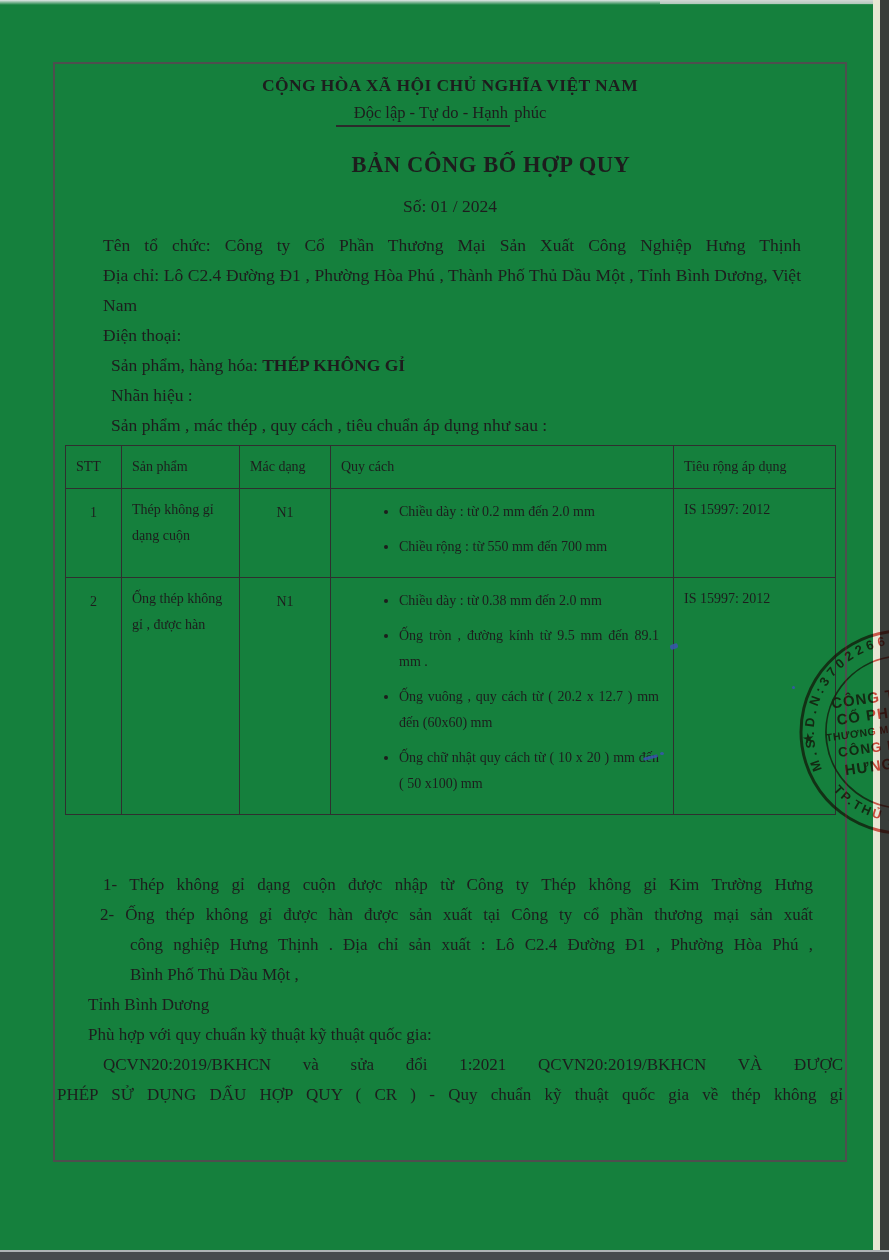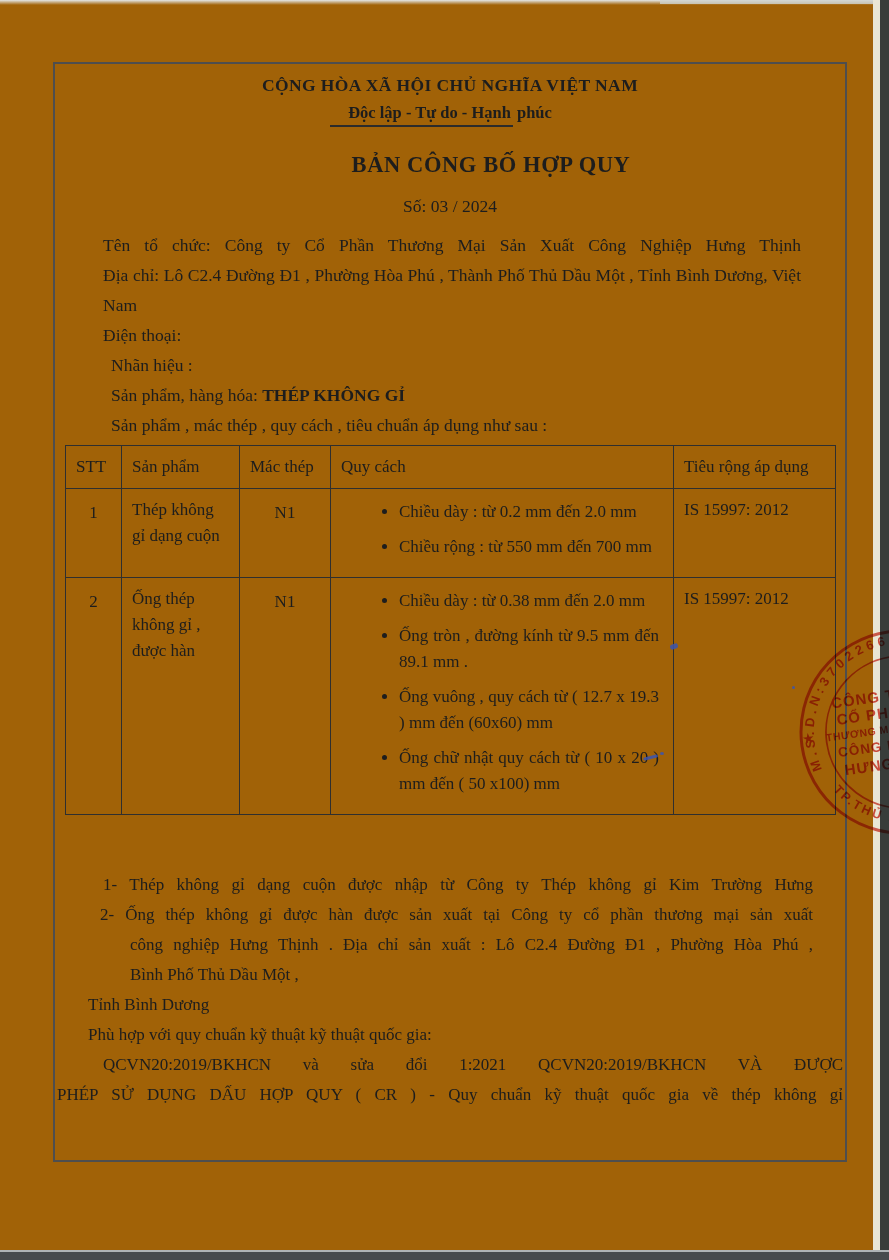--- a/index.html
+++ b/index.html
@@ -1,49 +1,49 @@
 <!DOCTYPE html>
 <html><head>
 <meta charset="utf-8">
 <style>
   html,body{margin:0;padding:0;background:#ffffff;}
   .page{
     position:relative;width:889px;height:1260px;overflow:hidden;
-    background:#a16207;
+    background:#15803d;
     font-family:"Liberation Serif","DejaVu Serif",serif;
     color:#1d1d1d;
   }
   
   .band-top{position:absolute;left:0;top:0;width:889px;height:5px;
     background:linear-gradient(to bottom,#e4e8e9,rgba(255,255,255,0));}
   .band-top-right{position:absolute;left:660px;top:0;width:229px;height:4px;background:#ced3d1;opacity:.8;}
   .band-right-beige{position:absolute;left:873px;top:0;width:8px;height:1260px;background:#eae6d4;}
   .band-right-dark{position:absolute;left:880px;top:0;width:9px;height:1260px;background:#383d3a;}
   .band-bottom-light{position:absolute;left:0;top:1250px;width:889px;height:2px;background:#aeb4b6;}
   .band-bottom-dark{position:absolute;left:0;top:1252px;width:889px;height:8px;background:#464b4e;}
   
   .doc-border{
     position:absolute;left:53px;top:62px;width:790px;height:1096px;
     border:2px solid #4e4e4e;background:transparent;
   }
   .center{text-align:center;}
   .head-country{position:absolute;top:11px;left:0;width:100%;font-size:17.5px;font-weight:bold;letter-spacing:.4px;}
-  .head-motto{position:absolute;top:39px;left:0;width:100%;font-size:16.5px;font-weight:bold;}
+  .head-motto{position:absolute;top:39px;left:0;width:100%;font-size:16.5px;font-weight:normal;}
   .motto-underline{border-bottom:2px solid #2b2b2b;padding:0 2px 3px 18px;margin-left:-18px;}
   .doc-title{position:absolute;top:88px;left:0;width:100%;font-size:22.5px;font-weight:bold;letter-spacing:.6px;padding-left:41px;}
   .doc-number{position:absolute;top:132px;left:0;width:100%;font-size:17.5px;}
   .intro{position:absolute;top:166px;left:48px;right:44px;font-size:17.5px;line-height:30px;}
   .intro p{margin:0;text-align:justify;}
   .jl{text-align:justify;text-align-last:justify;}
   .indent8{padding-left:8px;}
   
   .spec-table{
     position:absolute;left:10px;top:381px;width:770px;
     border-collapse:collapse;table-layout:fixed;
-    font-size:17px;line-height:26px;
+    font-size:14px;line-height:26px;
   }
   .spec-table th,.spec-table td{
     border:1.6px solid #2f2f2f;vertical-align:top;
     padding:8px 10px;font-weight:normal;text-align:left;
   }
   .col-stt{width:56px;}  .col-sp{width:118px;} .col-mt{width:91px;}
   .col-qc{width:343px;}  .col-tc{width:162px;}
   .cell-just{text-align:justify;}
   td.num,td.mark{text-align:center;padding-top:11px;}
   ul.qc{margin:2px 0 0 0;padding:0 4px 0 58px;}
@@ -87,44 +87,44 @@
   <div class="doc-border">
 
     <div class="head-country center">CỘNG HÒA XÃ HỘI CHỦ NGHĨA VIỆT NAM</div>
 
     <div class="head-motto center">
       <span class="motto-underline">Độc lập - Tự do - Hạnh</span><span> phúc</span>
     </div>
 
     <div class="doc-title center">BẢN CÔNG BỐ HỢP QUY</div>
 
-    <div class="doc-number center">Số: 03 / 2024</div>
+    <div class="doc-number center">Số: 01 / 2024</div>
 
     <div class="intro">
       <p class="jl">Tên tổ chức: Công ty Cổ Phần Thương Mại Sản Xuất Công Nghiệp Hưng Thịnh</p>
       <p>Địa chỉ: Lô C2.4 Đường Đ1 , Phường Hòa Phú , Thành Phố Thủ Dầu Một , Tỉnh Bình Dương, Việt Nam</p>
       <p>Điện thoại:</p>
+      <p class="indent8"><span>Sản phẩm, hàng hóa: </span><b>THÉP KHÔNG GỈ</b></p>
       <p class="indent8">Nhãn hiệu :</p>
-      <p class="indent8"><span>Sản phẩm, hàng hóa: </span><b>THÉP KHÔNG GỈ</b></p>
       <p class="indent8">Sản phẩm , mác thép , quy cách , tiêu chuẩn áp dụng như sau :</p>
     </div>
 
     <table class="spec-table">
       <colgroup>
         <col class="col-stt">
           <col class="col-sp">
           <col class="col-mt">
           <col class="col-qc">
           <col class="col-tc">
       </colgroup>
       <tbody>
           <tr>
         <th>STT</th>
         <th>Sản phẩm</th>
-        <th>Mác thép</th>
+        <th>Mác dạng</th>
         <th>Quy cách</th>
         <th>Tiêu rộng áp dụng</th>
       </tr>
       <tr>
         <td class="num">1</td>
         <td class="cell-just">Thép không gỉ dạng cuộn</td>
         <td class="mark">N1</td>
         <td>
           <ul class="qc">
             <li>Chiều dày : từ 0.2 mm đến 2.0 mm</li>
@@ -134,21 +134,21 @@
         <td>IS 15997: 2012</td>
       </tr>
       <tr>
         <td class="num">2</td>
         <td class="cell-just">Ống thép không gỉ , được hàn</td>
         <td class="mark">N1</td>
         <td>
           <ul class="qc">
             <li>Chiều dày : từ 0.38 mm đến 2.0 mm</li>
             <li>Ống tròn , đường kính từ 9.5 mm đến 89.1 mm .</li>
-            <li>Ống vuông , quy cách từ ( 12.7 x 19.3 ) mm đến (60x60) mm</li>
+            <li>Ống vuông , quy cách từ ( 20.2 x 12.7 ) mm đến (60x60) mm</li>
             <li>Ống chữ nhật quy cách từ ( 10 x 20 ) mm đến ( 50 x100) mm</li>
           </ul>
         </td>
         <td>IS 15997: 2012</td>
       </tr>
     </tbody>
       </table>
 
     <div class="notes">
       <div class="jl n1">1-  Thép không gỉ dạng cuộn được nhập từ Công ty Thép không gỉ Kim Trường Hưng</div>

